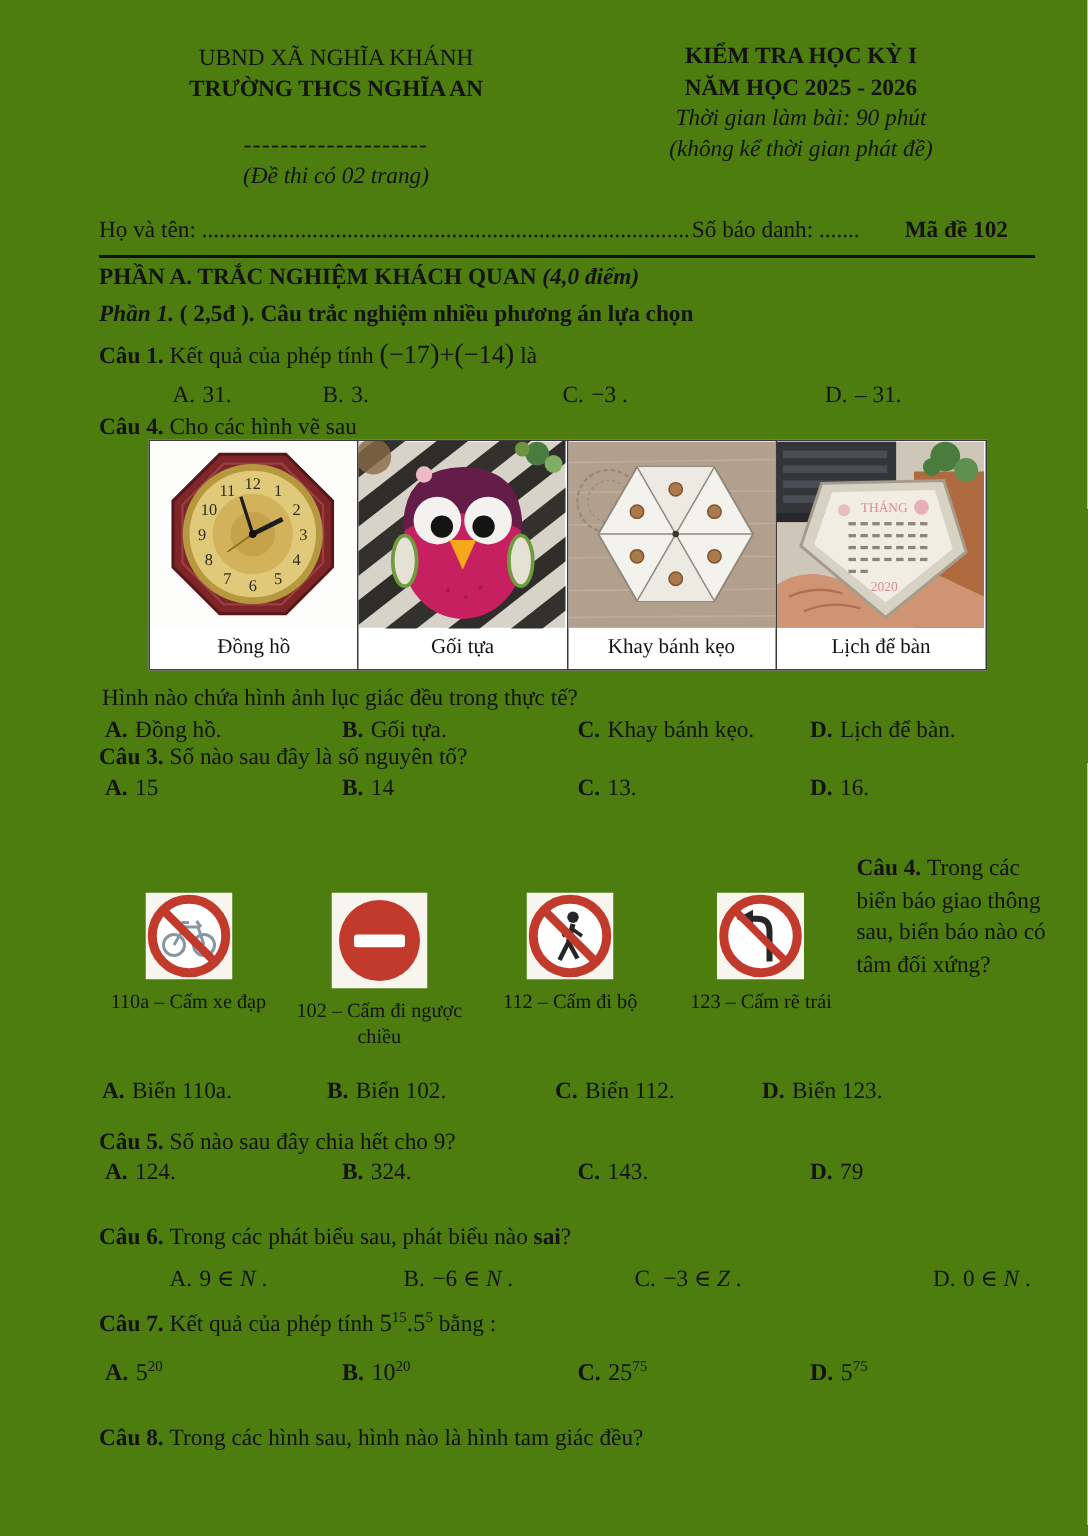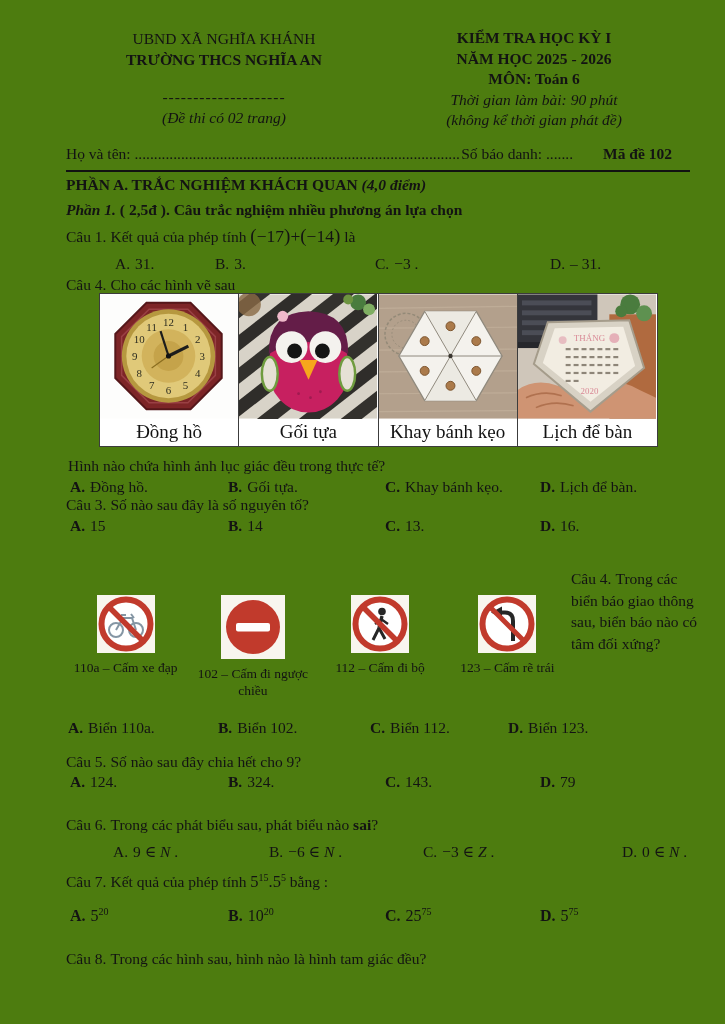--- a/index.html
+++ b/index.html
@@ -24,21 +24,21 @@
     white-space:nowrap;
   }
   .info-name{flex:1 1 auto;overflow:hidden;}
   .info-sbd{flex:0 0 auto;}
   .info-code{flex:0 0 auto;margin-left:30px;margin-right:18px;font-weight:bold;}
 
   .sec-a{left:66px;top:176px;}
   .part1{left:66px;top:201px;}
 
   .qline{left:66px;right:20px;}
-  .qlabel{font-weight:normal;margin-right:4px;}
+  .qlabel{font-weight:bold;margin-right:4px;}
 
   .m1{font-size:17.5px;}
   .m1 .par{font-size:19px;}
 
   
   .opts{position:absolute;display:grid;white-space:nowrap;}
   .g1{left:115px;right:18px;grid-template-columns:100px 160px 175px auto;}
   .g2{left:70px;right:18px;grid-template-columns:158px 157px 155px auto;}
   .g4{left:68px;right:18px;grid-template-columns:150px 152px 138px auto;}
   .g6{left:113px;right:18px;grid-template-columns:132px 130px 175px auto;gap:24px;}
@@ -49,21 +49,21 @@
 
   
   .imgtable{
     left:99px;top:293px;width:557px;
     border:1.4px solid #3c3c3c;display:grid;grid-template-columns:repeat(4,1fr);
     background:#fff;
   }
   .cell{border-right:1.2px solid #3c3c3c;}
   .cell:last-child{border-right:none;}
   .cell svg{display:block;}
-  .cap{height:27px;line-height:26px;text-align:center;font-size:19px;}
+  .cap{height:27px;line-height:26px;text-align:center;font-size:14px;}
 
   
   .q4wrap{left:62px;top:565px;right:20px;display:flex;}
   .q4signs{flex:1 1 auto;display:flex;padding-top:30px;}
   .sign-item{flex:1 1 0;text-align:center;}
   .sign-item svg{display:block;margin:0 auto 7px auto;}
   .sign-cap{font-size:13.5px;line-height:16.5px;}
   .q4text{flex:0 0 134px;line-height:21.5px;padding-top:3px;}
 </style>
 </head>
@@ -73,21 +73,20 @@
 
   <div class="abs hdr-left ctr">
     <div>UBND XÃ NGHĨA KHÁNH</div>
     <div class="b">TRƯỜNG THCS NGHĨA AN</div>
     <div class="dashes">--------------------</div>
     <div class="i">(Đề thi có 02 trang)</div>
   </div>
   <div class="abs hdr-right ctr">
     <div class="b">KIỂM TRA HỌC KỲ I</div>
     <div class="b">NĂM HỌC 2025 - 2026</div>
-    <div class="b">MÔN: Toán 6</div>
     <div class="i">Thời gian làm bài: 90  phút</div>
     <div class="i">(không kể thời gian phát đề)</div>
   </div>
 
   <div class="abs info-line">
     <span class="info-name">Họ và tên: .............................................................................................................................</span>
     <span class="info-sbd">Số báo danh: .......</span>
     <span class="info-code">Mã đề 102</span>
   </div>
 

